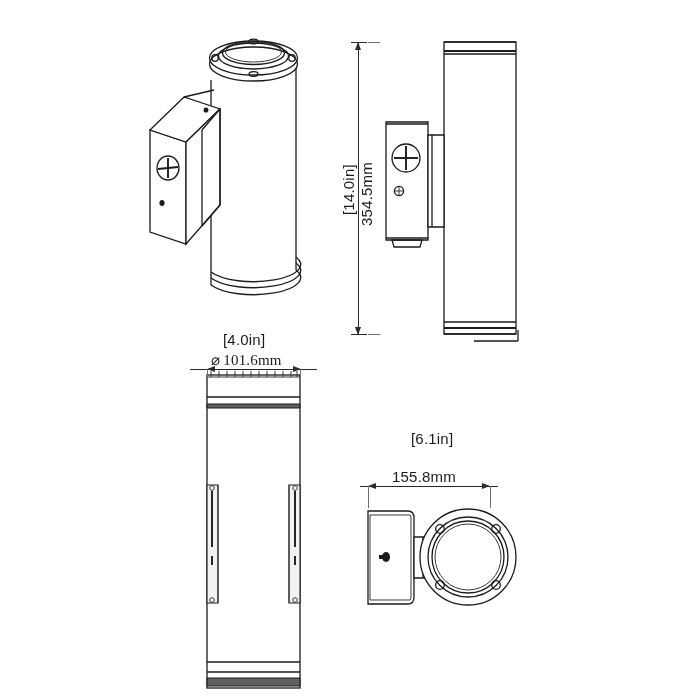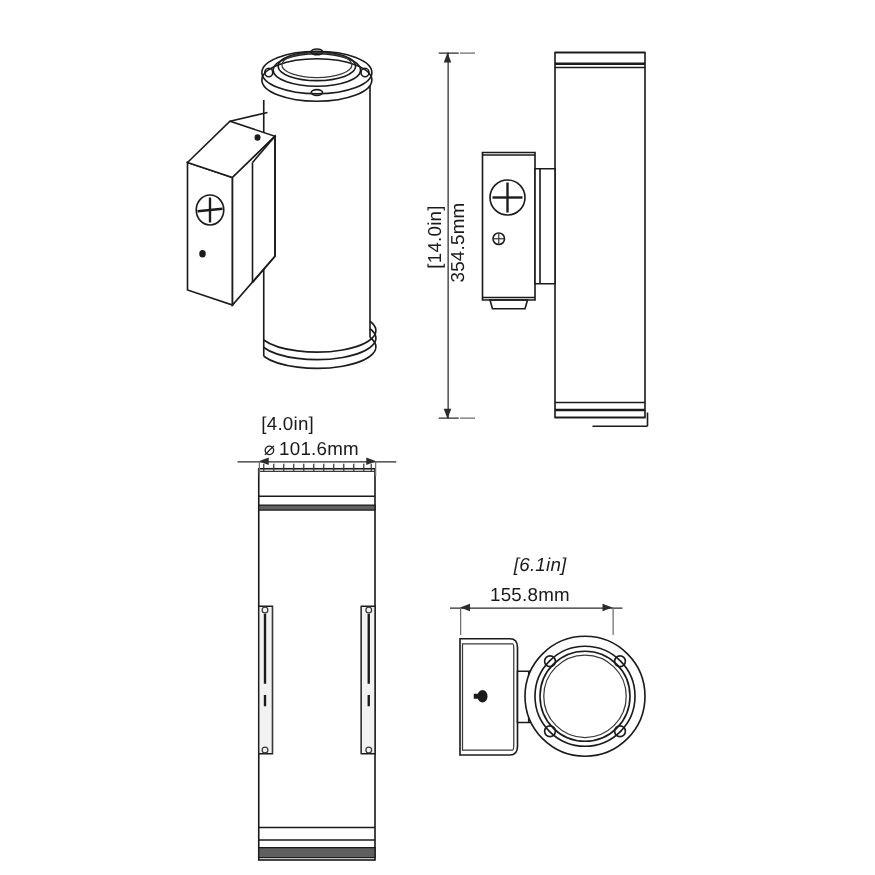--- a/index.html
+++ b/index.html
@@ -196,22 +196,22 @@
       <path class="thin" d="M 90 8 L 90 2"></path>
   </svg>
 
   <div>
     <div class="dimline h" style="left:190px; top:369px; width:127px;"></div>
     <div class="arrow left" style="left:207px; top:365.5px;"></div>
     <div class="arrow right" style="left:293px; top:365.5px;"></div>
     <div class="ext v" style="left:207px; top:369px; height:12px;"></div>
     <div class="ext v" style="left:300px; top:369px; height:12px;"></div>
 
-    <div class="lbl" style="left:209px; top:332px;">[4.0in]</div>
-    <div class="lbl" style="left:211px; top:352px;"><span>⌀</span><span style="margin-left:3px;">101.6mm</span></div>
+    <div class="lbl" style="left:223px; top:332px;">[4.0in]</div>
+    <div class="lbl" style="left:211px; top:352px;font-family:Liberation Serif, serif;"><span>⌀</span><span style="margin-left:3px;">101.6mm</span></div>
   </div>
 
   <svg style="left:360px; top:485px;" width="170" height="130" viewBox="0 0 170 130">
 
     <path class="fillw" d="M 8 26 L 48 26 Q 54 26 54 33 L 54 112 Q 54 119 48 119 L 8 119 Z"></path>
     <path class="thin" d="M 10 30 L 50 30 Q 51 30 51 34 L 51 111 Q 51 115 50 115 L 10 115 Z"></path>
 
     <path class="fillw" d="M 54 52 L 72 52 L 72 93 L 54 93 Z"></path>
     <path class="ln" d="M 63 52 L 63 93"></path>
 
@@ -231,17 +231,17 @@
     </g>
   </svg>
 
   <div>
     <div class="dimline h" style="left:360px; top:486px; width:138px;"></div>
     <div class="arrow left" style="left:368px; top:482.5px;"></div>
     <div class="arrow right" style="left:482px; top:482.5px;"></div>
     <div class="ext v" style="left:368px; top:486px; height:22px;"></div>
     <div class="ext v" style="left:490px; top:486px; height:22px;"></div>
 
-    <div class="lbl" style="left:411px; top:445px;font-style:italic;">[6.1in]</div>
+    <div class="lbl" style="left:411px; top:431px;">[6.1in]</div>
     <div class="lbl" style="left:392px; top:469px;">155.8mm</div>
   </div>
 
 </div>
 
 </body></html>

